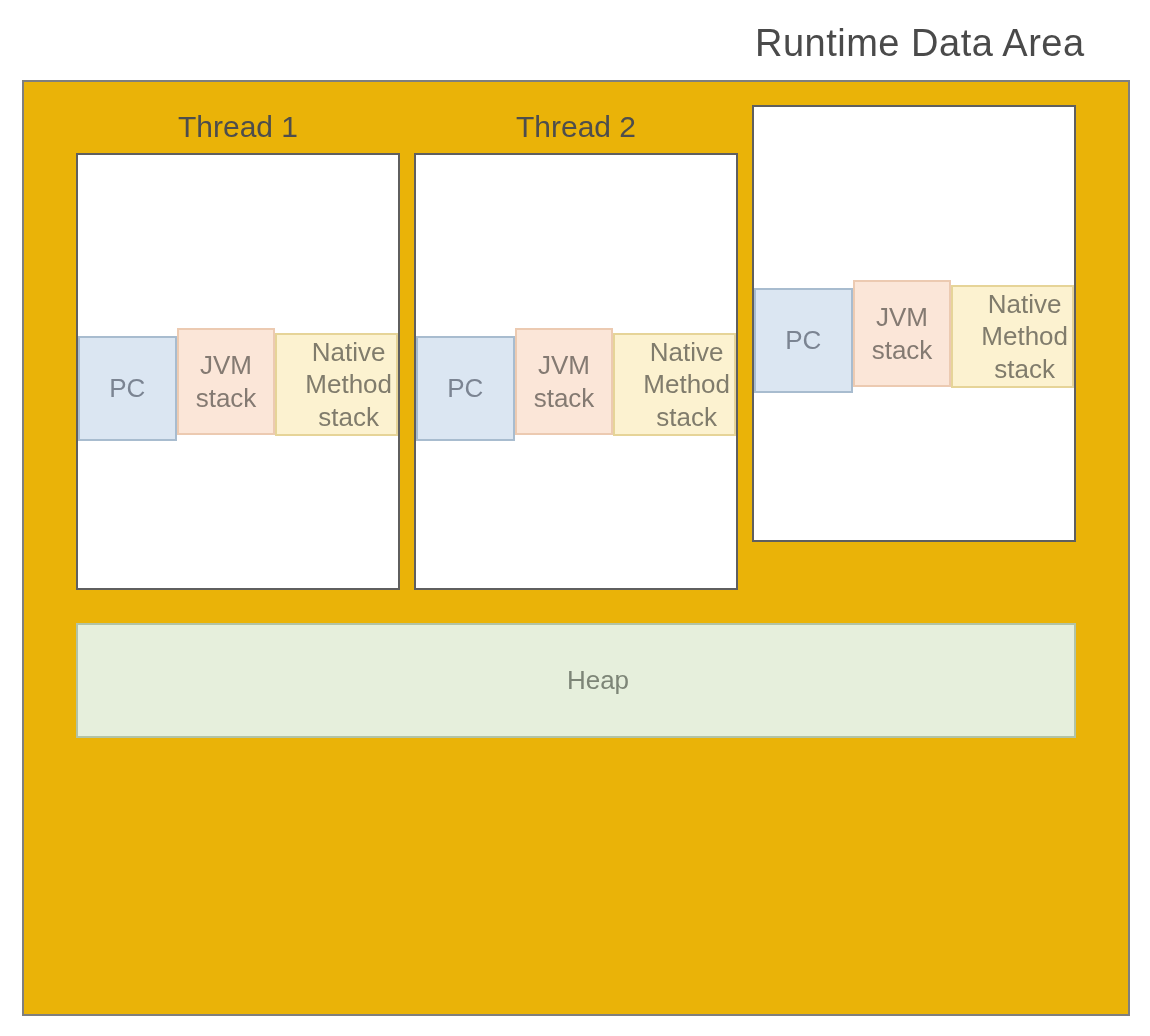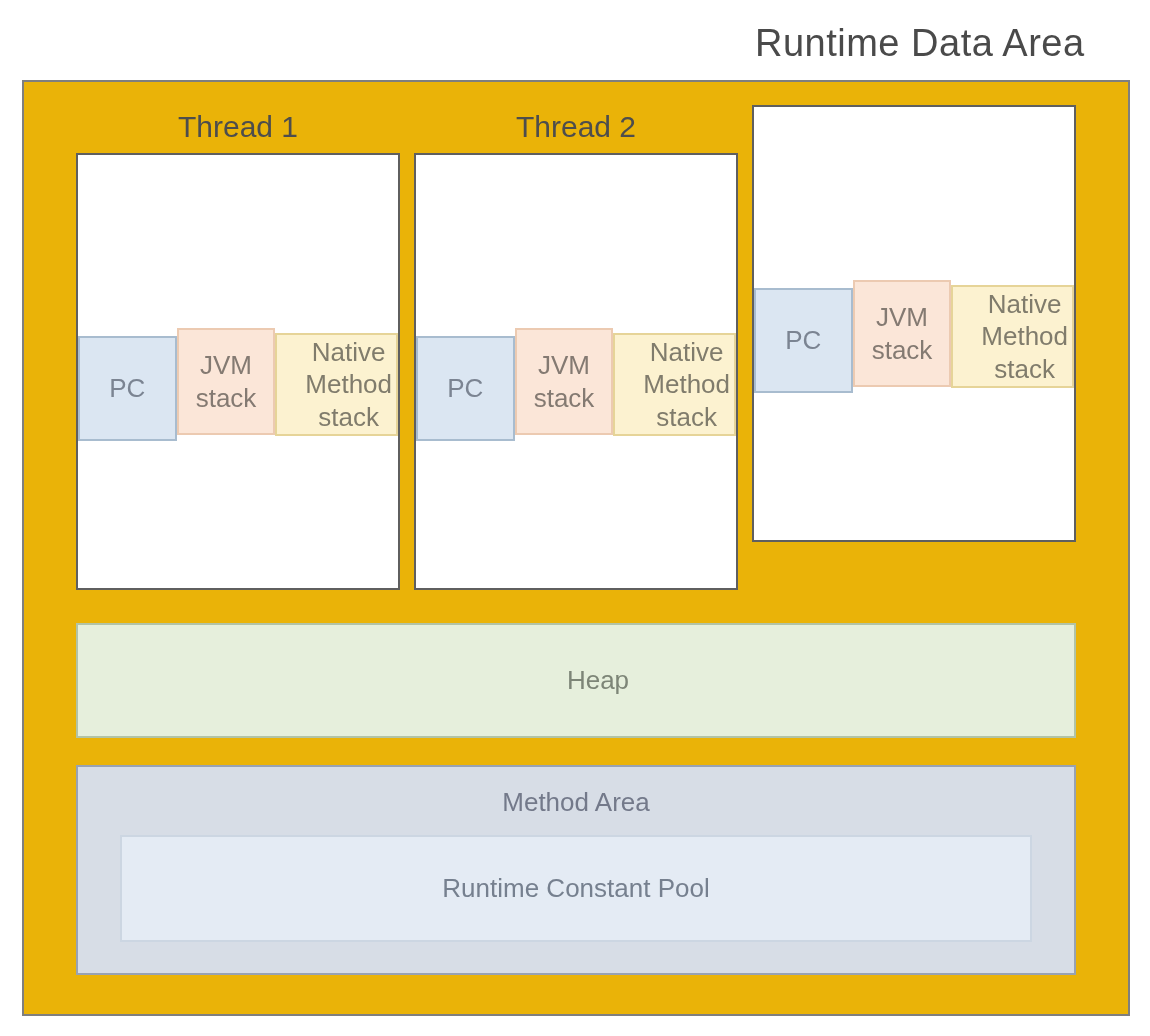--- a/index.html
+++ b/index.html
@@ -186,21 +186,15 @@
           </div>
         </div>
       </div>
 
     </div>
 
     <div class="heap-box">
       <span>Heap</span>
     </div>
 
-    <div class="method-area-box">
-      <div class="method-area-label">Method Area</div>
-      <div class="rcp-box">
-        <span>Runtime Constant Pool</span>
-      </div>
-    </div>
 
   </div>
 </div>
 
 </body></html>

